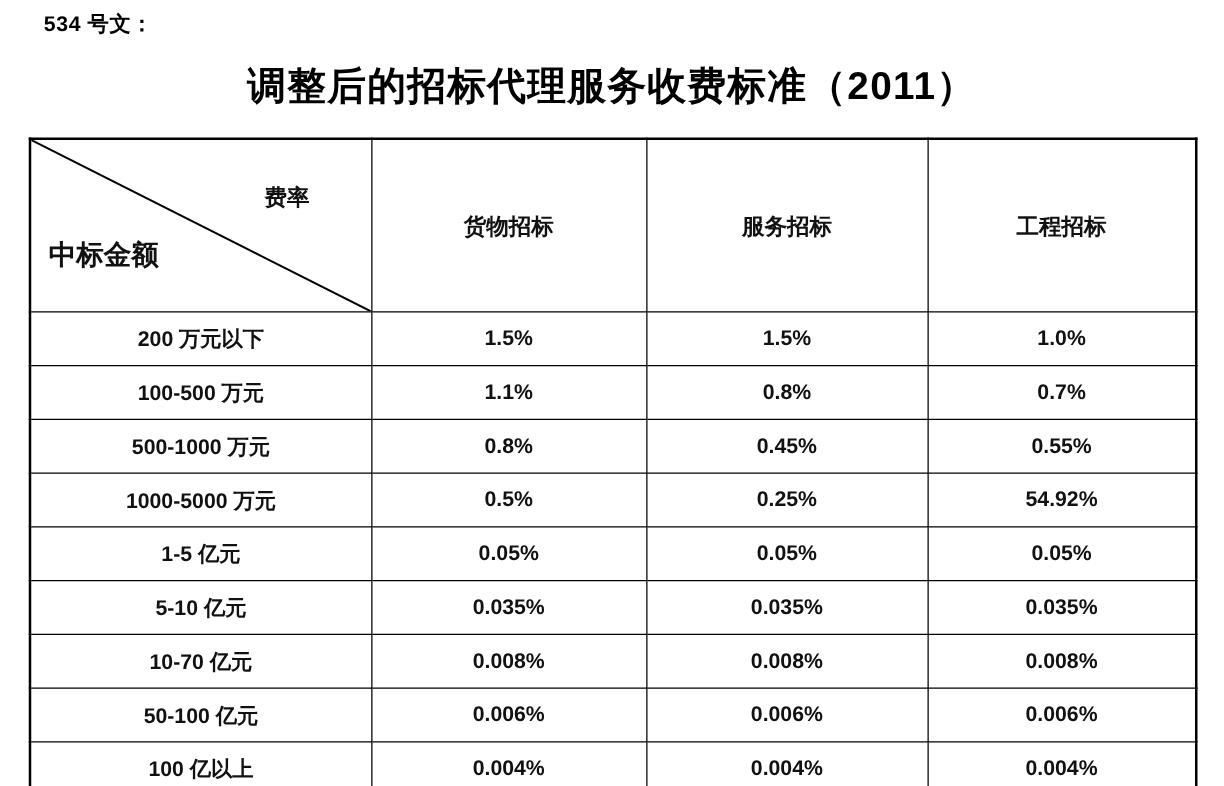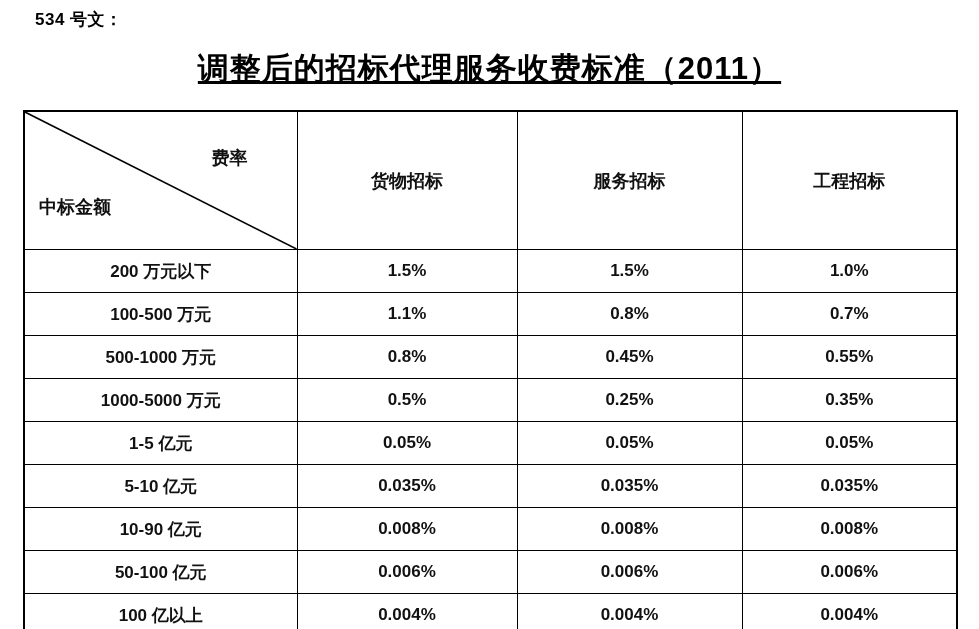--- a/index.html
+++ b/index.html
@@ -29,21 +29,20 @@
   .title {
     position: absolute;
     left: 0;
     top: 48px;
     width: 979px;
     margin: 0;
     text-align: center;
     font-size: 31px;
     font-weight: 700;
     letter-spacing: 1px;
-    text-decoration: underline;
   }
   table.fee-table {
     position: absolute;
     left: 23px;
     top: 110px;
     width: 933px;
     border-collapse: collapse;
     table-layout: fixed;
     border: 2px solid #000000;
   }
@@ -80,21 +79,21 @@
     position: absolute;
     right: 49px;
     top: 34px;
     font-size: 18px;
     font-weight: 700;
   }
   .corner-label-amount {
     position: absolute;
     left: 14px;
     bottom: 30px;
-    font-size: 18px;
+    font-size: 22px;
     font-weight: 700;
   }
 </style>
 </head>
 <body>
 
 <div class="page">
 
   <div class="doc-label">534 号文：</div>
 
@@ -137,36 +136,36 @@
         <tr>
     <td>500-1000 万元</td>
     <td>0.8%</td>
     <td>0.45%</td>
     <td>0.55%</td>
   </tr>
         <tr>
     <td>1000-5000 万元</td>
     <td>0.5%</td>
     <td>0.25%</td>
-    <td>0.35%</td>
+    <td>54.92%</td>
   </tr>
         <tr>
     <td>1-5 亿元</td>
     <td>0.05%</td>
     <td>0.05%</td>
     <td>0.05%</td>
   </tr>
         <tr>
     <td>5-10 亿元</td>
     <td>0.035%</td>
     <td>0.035%</td>
     <td>0.035%</td>
   </tr>
         <tr>
-    <td>10-90 亿元</td>
+    <td>10-70 亿元</td>
     <td>0.008%</td>
     <td>0.008%</td>
     <td>0.008%</td>
   </tr>
         <tr>
     <td>50-100 亿元</td>
     <td>0.006%</td>
     <td>0.006%</td>
     <td>0.006%</td>
   </tr>

